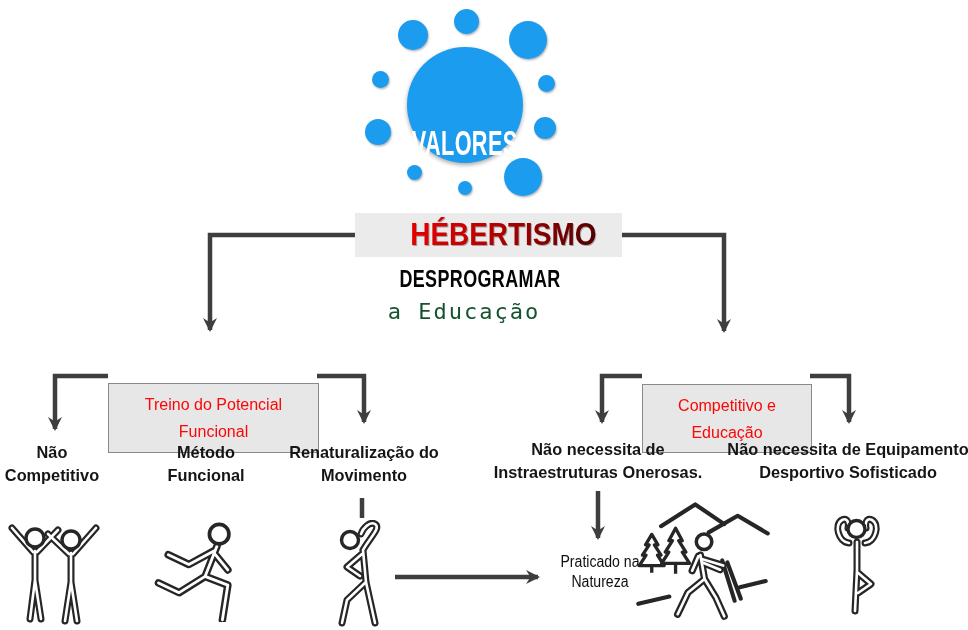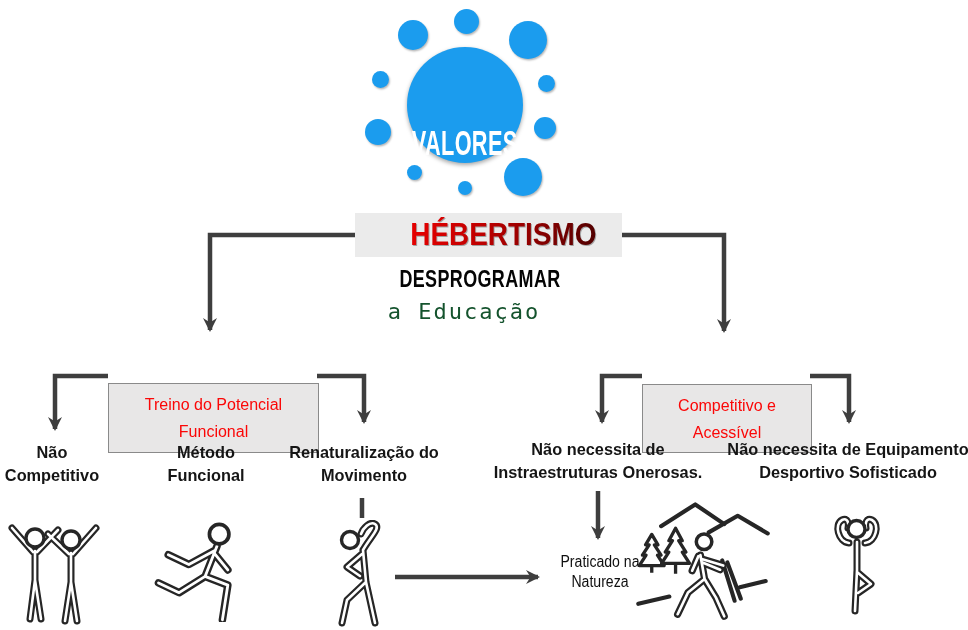--- a/index.html
+++ b/index.html
@@ -97,21 +97,21 @@
   <div class="educ">
     <div>a Educação</div>
   </div>
 
   <div class="bbox treino">
     <span>Treino do Potencial</span>
     <span>Funcional</span>
   </div>
   <div class="bbox mini">
     <span>Competitivo e</span>
-    <span>Acessível</span>
+    <span>Educação</span>
   </div>
 
   <div class="leaf l1">
     <div>Não</div>
     <div>Competitivo</div>
   </div>
   <div class="leaf l2">
     <div>Método</div>
     <div>Funcional</div>
   </div>

